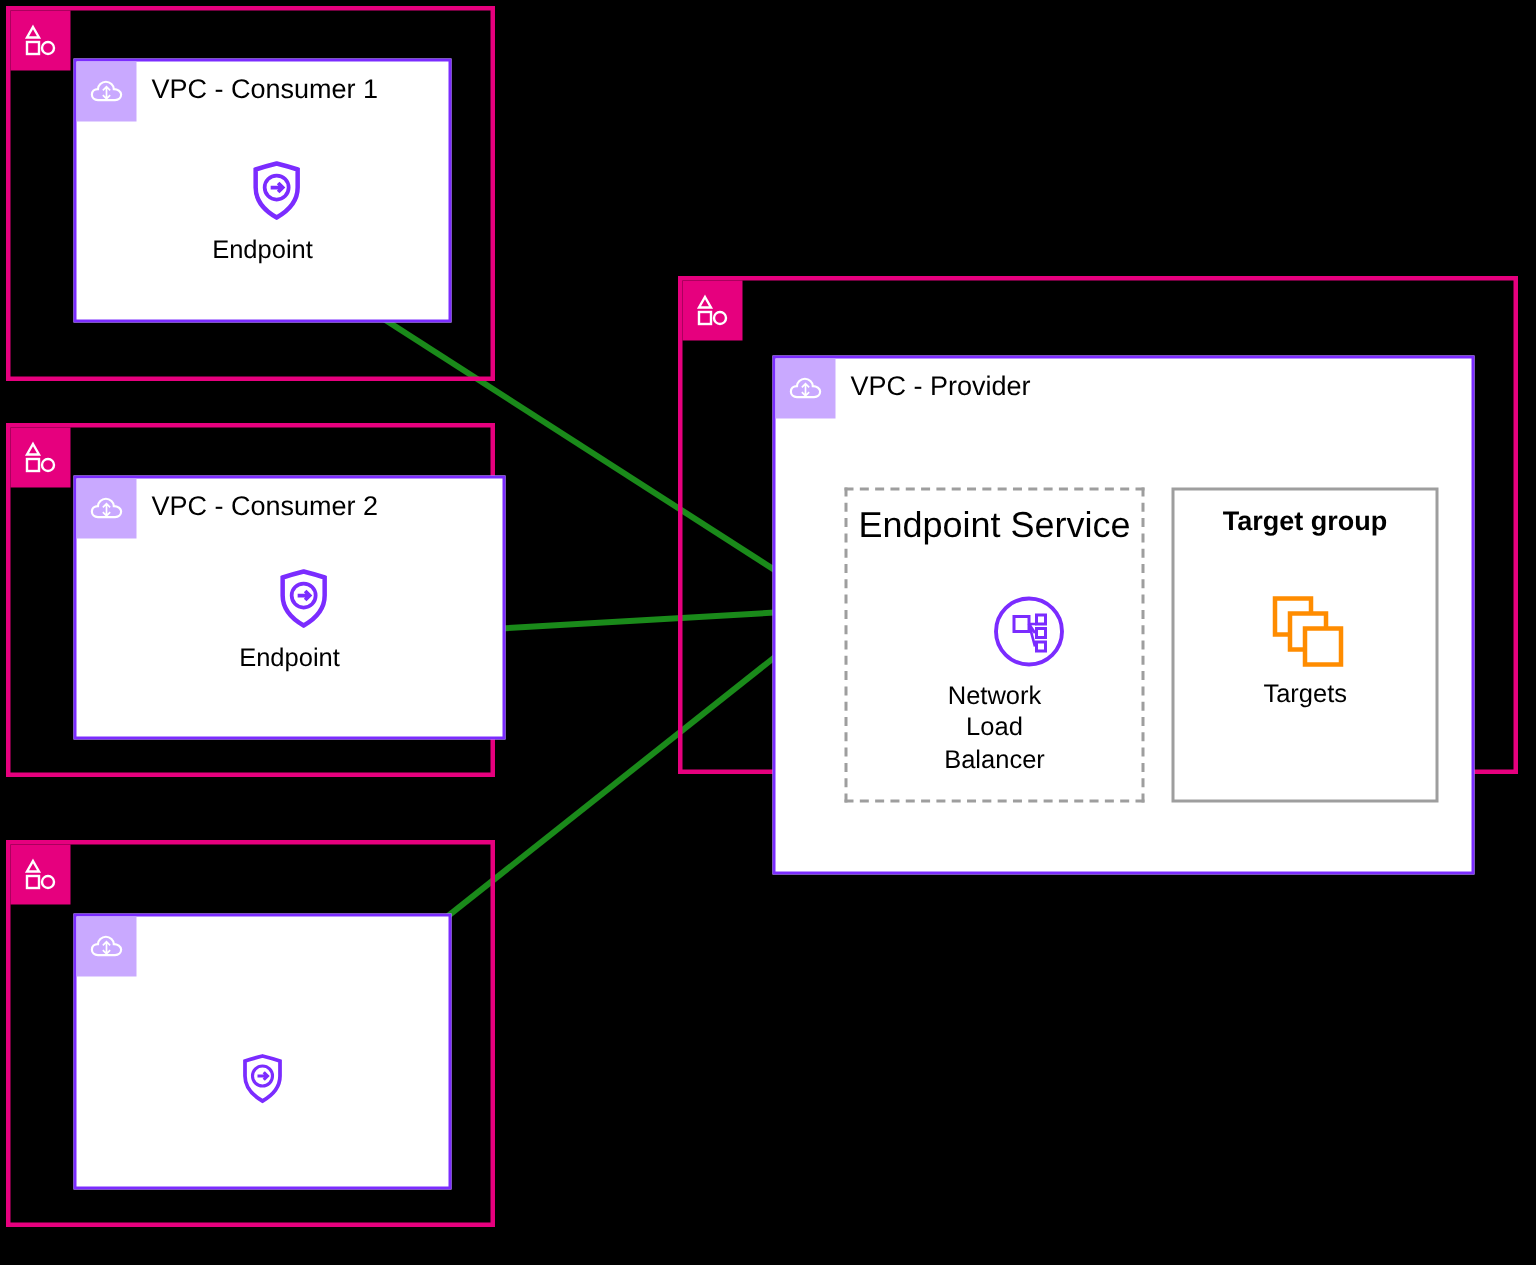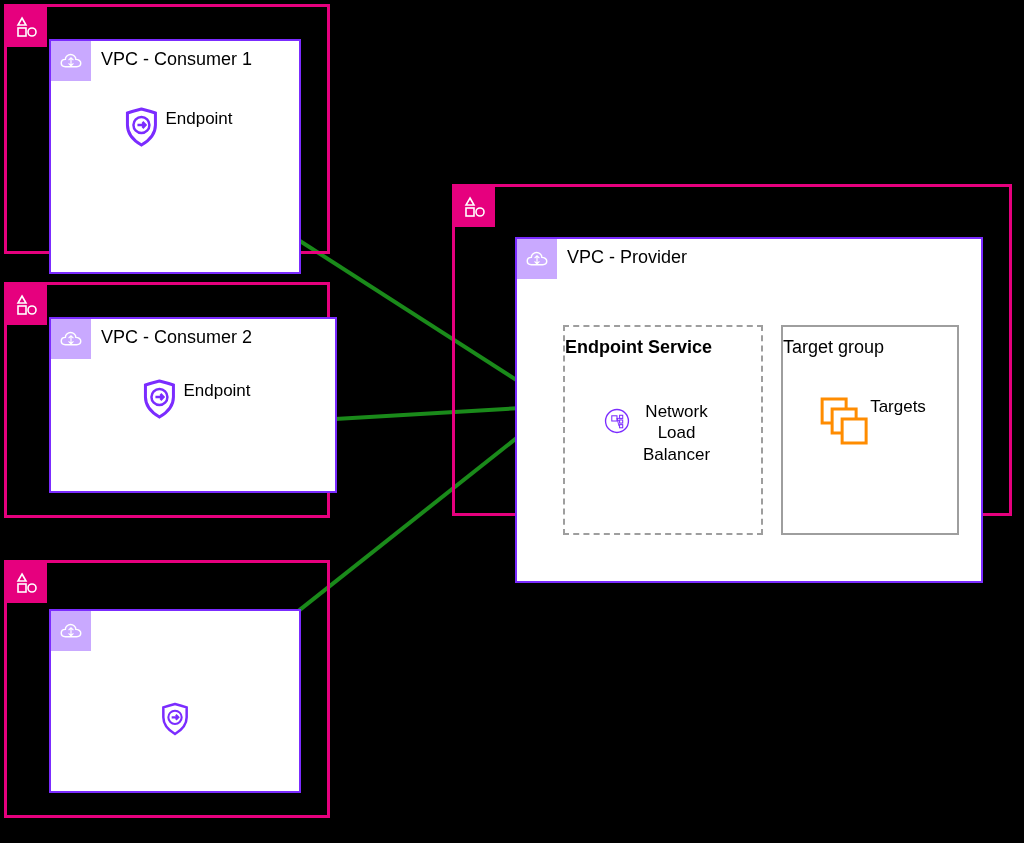--- a/index.html
+++ b/index.html
@@ -7,24 +7,24 @@
   svg.wires{position:absolute;inset:0;width:1024px;height:843px;pointer-events:none}
   .box{position:absolute;box-sizing:border-box}
   .region{border:3px solid #e6007e}
   .region .tag{position:absolute;top:0;left:0;width:40px;height:40px;background:#e6007e;display:flex;align-items:center;justify-content:center}
   .region .tag svg{width:24px;height:24px}
   .vpc{border:2px solid #7b2cff;background:#fff}
   .vpc .tag{position:absolute;top:0;left:0;width:40px;height:40px;background:#c9a9ff;display:flex;align-items:center;justify-content:center}
   .vpc .tag svg{width:26px;height:26px}
   .vpc .title{position:absolute;top:8px;left:50px;font-size:18px}
   .esvc{border:2px dashed #9e9e9e;background:#fff}
-  .esvc .title{position:absolute;top:10px;left:0;right:0;font-weight:bold;font-size:18px}
+  .esvc .title{position:absolute;top:10px;left:0;right:0;text-align:center;font-weight:normal;font-size:24px}
   .tgt{border:2px solid #9e9e9e;background:#fff}
-  .tgt .title{position:absolute;top:10px;left:0;right:0;font-weight:normal;font-size:18px}
-  .iconwrap{position:absolute;left:50%;transform:translateX(-50%);display:flex;flex-direction:row;align-items:flex-start}
+  .tgt .title{position:absolute;top:10px;left:0;right:0;text-align:center;font-weight:bold;font-size:18px}
+  .iconwrap{position:absolute;left:50%;transform:translateX(-50%);display:flex;flex-direction:column;align-items:flex-end}
   .iconwrap span{margin-top:6px;font-size:17px;text-align:center}
 </style>
 </head>
 <body>
 
 <div class="stage">
 
   <svg class="wires">
     <defs>
       <marker id="arrOrange" viewBox="0 0 10 10" refX="9" refY="5" markerWidth="7" markerHeight="7" orient="auto-start-reverse">
@@ -42,21 +42,21 @@
   </svg>
 
   <div class="box region" style="left:4px;top:4px;width:326px;height:250px">
     <div class="tag">
       <svg viewBox="0 0 24 24" fill="none" stroke="#fff" stroke-width="1.6">
           <rect x="3" y="13" width="8" height="8"></rect>
           <circle cx="17" cy="17" r="4"></circle>
           <path d="M7 3 L11 10 L3 10 Z"></path>
         </svg>
     </div>
-    <div class="box vpc" style="left:42px;top:32px;width:252px;height:235px">
+    <div class="box vpc" style="left:42px;top:32px;width:252px;height:176px">
       <div class="tag">
         <svg viewBox="0 0 32 32" fill="none" stroke="#fff" stroke-width="1.8">
             <path d="M9 14c-3 0-5 2-5 4.5S6 23 9 23h14c3 0 5-2 5-4.5S25 14 22 14c0-3-3-6-6.5-6S9 11 9 14Z"></path>
             <path d="M16 12v10M13 15l3-3 3 3M13 19l3 3 3-3" stroke-width="1.4"></path>
           </svg>
       </div>
       <div class="title">VPC - Consumer 1</div>
       <div class="iconwrap" style="top:62px">
         <svg width="48" height="48" viewBox="0 0 48 48" fill="none" stroke="#7b2cff" stroke-width="3">
           <path d="M24 6c8 2 14 4 14 4v12c0 10-7 16-14 20C17 38 10 32 10 22V10s6-2 14-4Z"></path>

